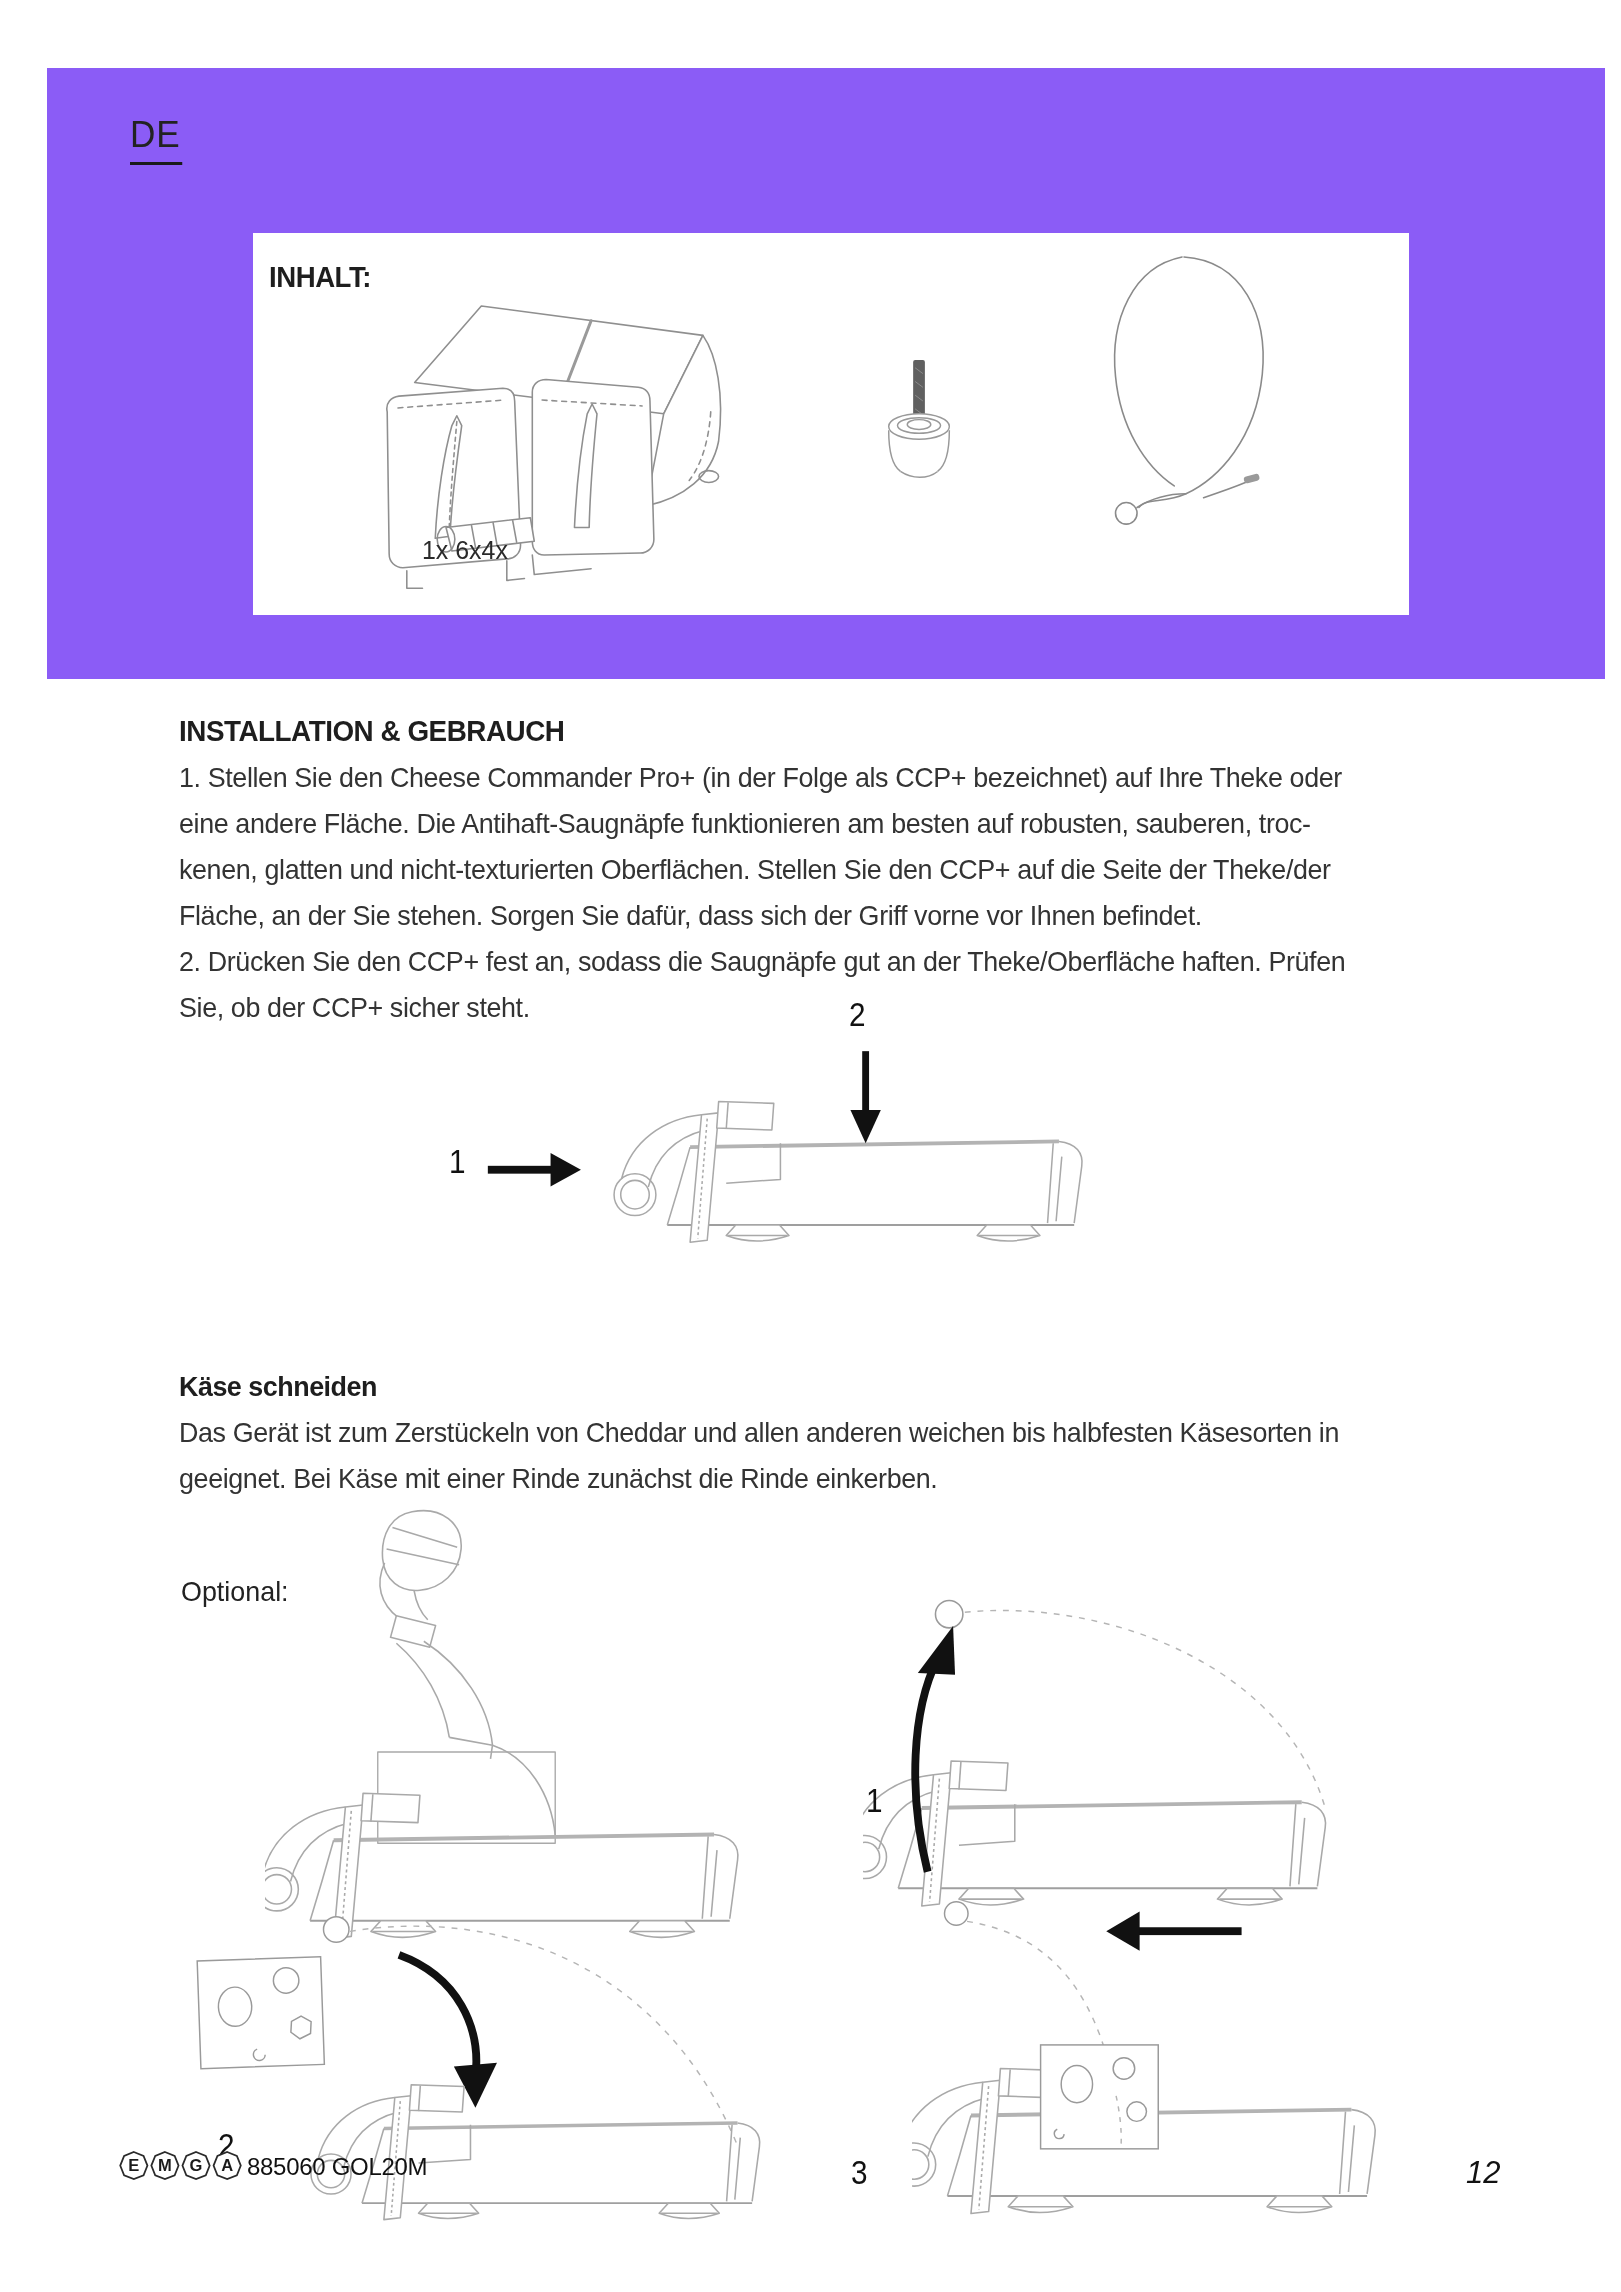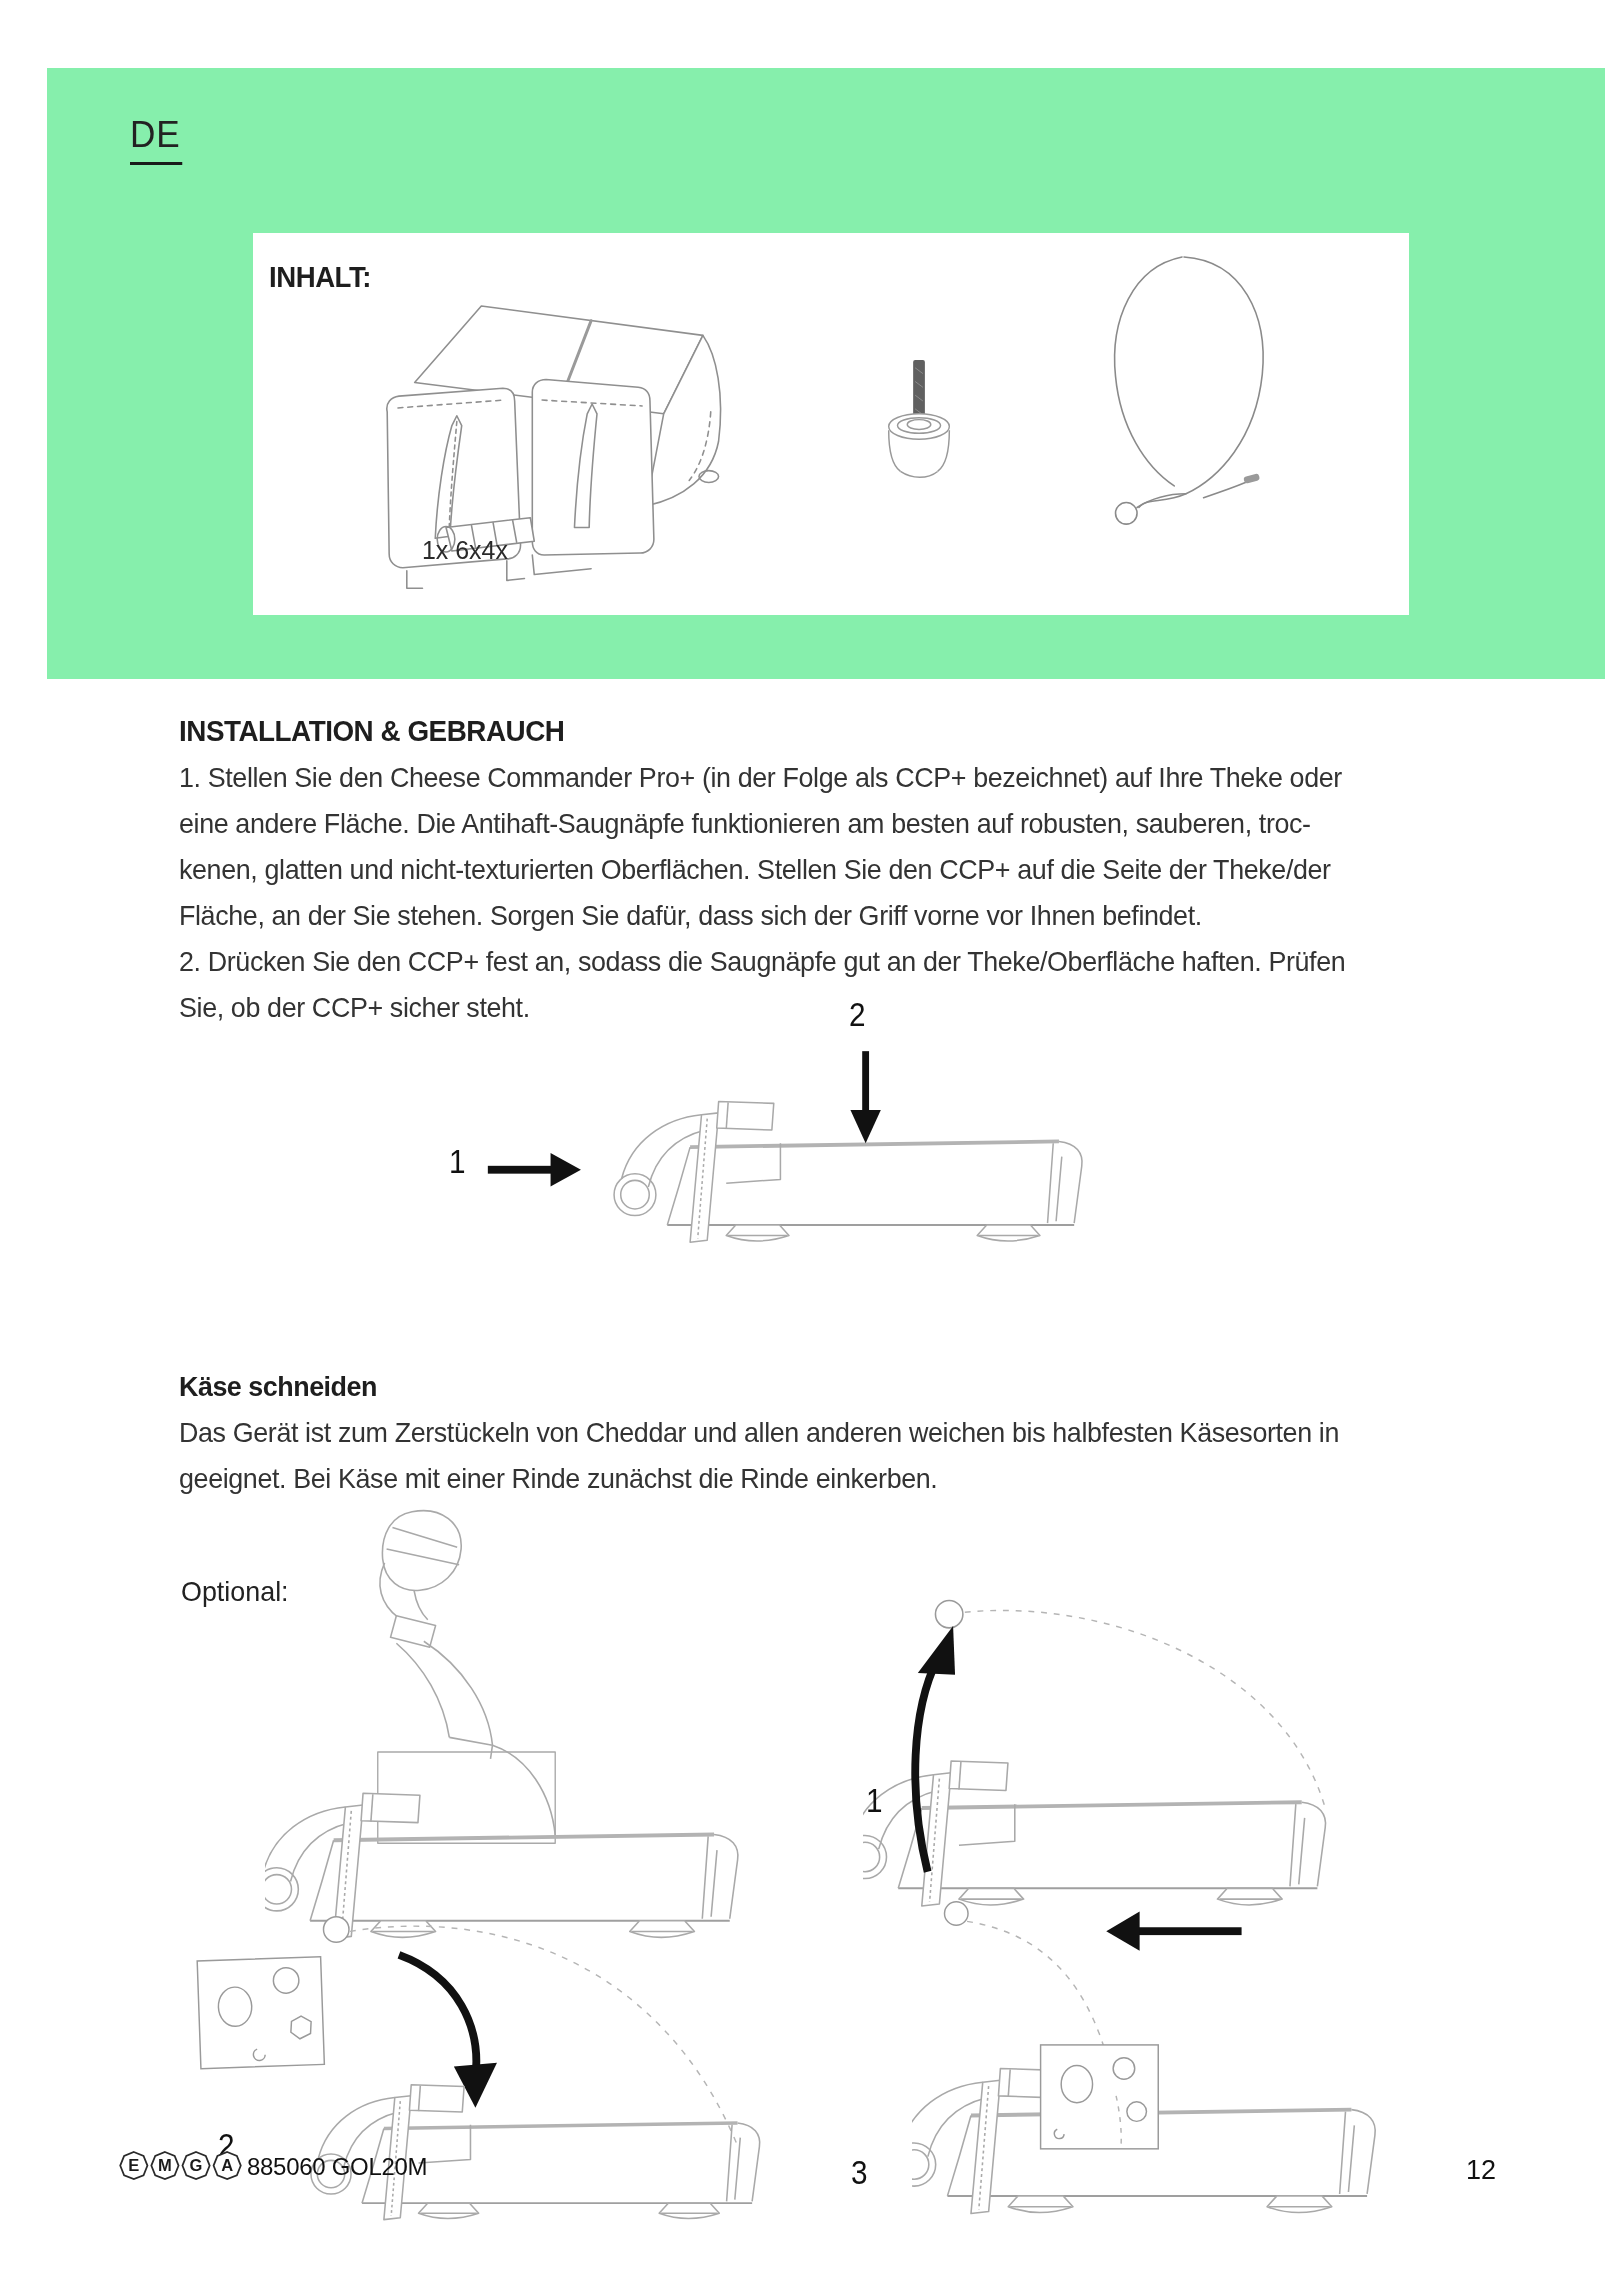--- a/index.html
+++ b/index.html
@@ -2,21 +2,21 @@
 <html><head>
 <meta charset="utf-8">
 <style>
   html,body{margin:0;padding:0;background:#e8e8e8;}
   .page{
     position:relative;width:1621px;height:2293px;background:#ffffff;
     font-family:"Liberation Sans",sans-serif;color:#333;overflow:hidden;margin:0 auto;
   }
   .abs{position:absolute;}
   
-  .top-panel{position:absolute;left:47px;top:68px;width:1558px;height:611px;background:#86efac;}
+  .top-panel{position:absolute;left:47px;top:68px;width:1558px;height:611px;background:#8b5cf6;}
   .de-label{
     position:absolute;left:83px;top:46px;font-size:37px;font-weight:400;color:#222;
     letter-spacing:1px;border-bottom:3.9px solid #1a1a1a;padding:0 2px 5.9px 0;
     transform:scaleX(.95);transform-origin:left top;
   }
   .inhalt-box{position:absolute;left:206px;top:165px;width:1156px;height:382px;background:#ffffff;}
   .inhalt-title{
     position:absolute;left:15.7px;top:27.4px;font-size:30px;font-weight:700;color:#1e1e1e;
     transform:scaleX(.92);transform-origin:left top;letter-spacing:-0.5px;
   }
@@ -36,21 +36,21 @@
   .steplbl{
     position:absolute;font-size:33px;font-weight:400;color:#111;
     transform:scaleX(.9);transform-origin:left top;z-index:5;
   }
   
   .footer-logo{position:absolute;left:118px;top:2150px;z-index:9;}
   .footer-code{
     position:absolute;left:247px;top:2153px;font-size:24px;color:#111;z-index:9;
     letter-spacing:-0.3px;
   }
-  .page-number{position:absolute;left:1466px;top:2155px;font-size:27px;color:#111;z-index:9;}
+  .page-number{position:absolute;left:1466px;top:2155px;font-size:31px;color:#111;z-index:9;font-style:italic;}
   svg{display:block;}
 </style>
 </head>
 <body>
 
 <div class="page">
 
   <div class="top-panel">
 
     <div class="de-label">DE</div>

